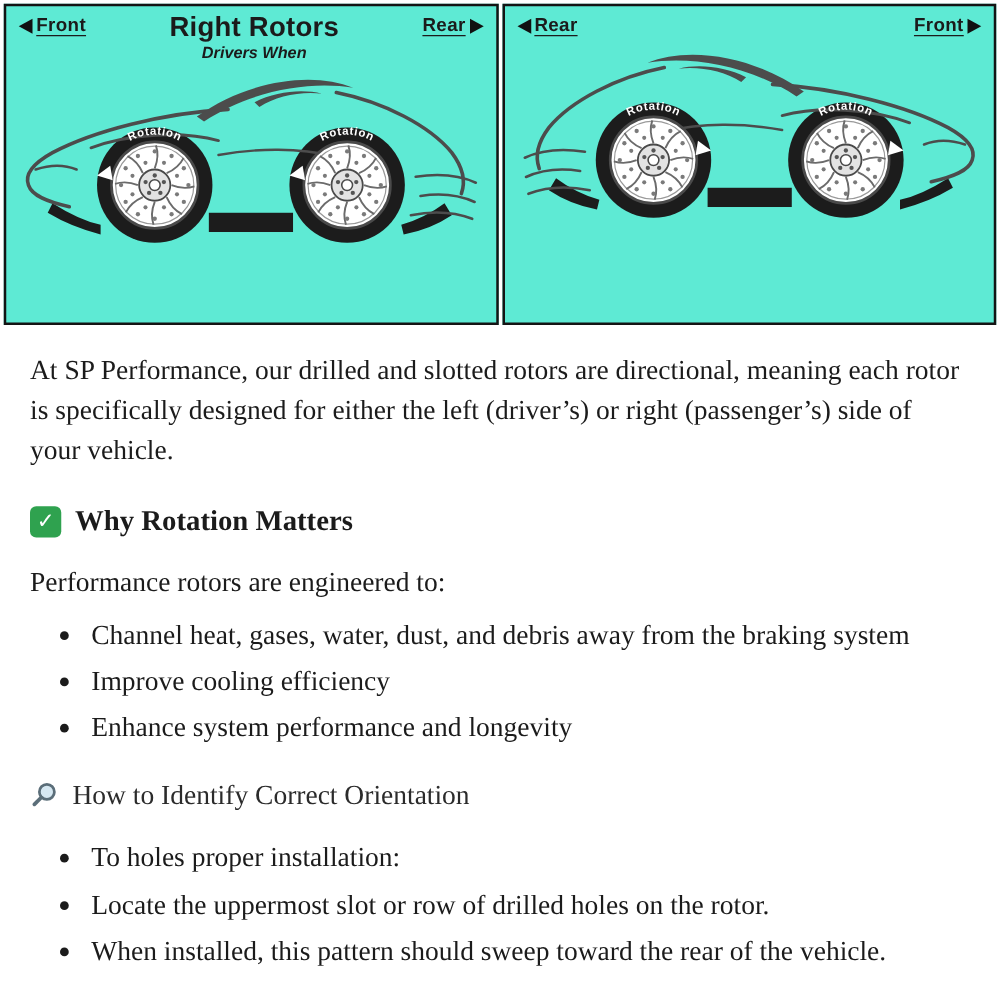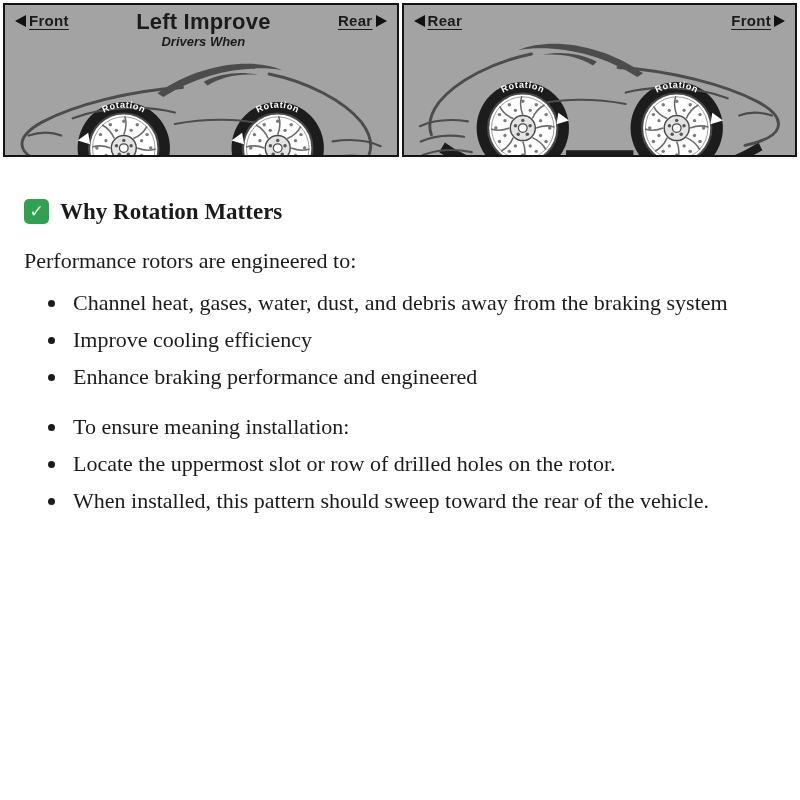--- a/index.html
+++ b/index.html
@@ -1,20 +1,20 @@
 <!DOCTYPE html>
 <html><head>
 <meta charset="utf-8">
 <style>
   html,body{margin:0;padding:0;background:#fff;}
   body{width:800px;height:800px;overflow:hidden;color:#1b1b1b;font-family:"Liberation Serif",serif;}
 
   
   .diagram{display:flex;gap:3px;padding:3px 3px 0 3px;}
-  .panel{flex:1;border:2.5px solid #141414;background:#a3a3a3;height:154px;box-sizing:border-box;overflow:hidden;}
+  .panel{flex:1;border:2.5px solid #141414;background:#5eead4;height:257px;box-sizing:border-box;overflow:hidden;}
   .panel-header{display:flex;justify-content:space-between;align-items:flex-start;padding:5px 10px 0 10px;font-family:"Liberation Sans",sans-serif;}
   .dir{display:flex;align-items:center;gap:3px;font-weight:bold;font-size:15px;margin-top:2px;}
   .dir-text{text-decoration:underline;text-underline-offset:3px;letter-spacing:.3px;}
   .tri{width:0;height:0;border-top:6px solid transparent;border-bottom:6px solid transparent;}
   .tri-left{border-right:11px solid #111;}
   .tri-right{border-left:11px solid #111;}
   .panel-titles{text-align:center;line-height:1.05;}
   .panel-title{font-size:22px;font-weight:bold;letter-spacing:.2px;}
   .panel-sub{font-size:13px;font-weight:bold;font-style:italic;margin-top:2px;}
   .car-svg{width:100%;height:152px;display:block;}
@@ -111,21 +111,21 @@
 
 <div class="diagram">
 
   <section class="panel">
     <div class="panel-header">
       <span class="dir">
         <span class="tri tri-left"></span>
         <span class="dir-text">Front</span>
       </span>
       <span class="panel-titles">
-        <div class="panel-title">Left Improve</div>
+        <div class="panel-title">Right Rotors</div>
         <div class="panel-sub">Drivers When</div>
       </span>
       <span class="dir">
         <span class="dir-text">Rear</span>
         <span class="tri tri-right"></span>
       </span>
     </div>
     <svg class="car-svg" viewBox="0 0 390 158" preserveAspectRatio="xMidYMid meet">
       <use href="#car-art"></use>
       <text class="rot"><textPath href="#arc-front" startOffset="50%" text-anchor="middle">Rotation</textPath></text>
@@ -153,34 +153,42 @@
       <text class="rot"><textPath href="#arc-front" startOffset="50%" text-anchor="middle">Rotation</textPath></text>
       <text class="rot"><textPath href="#arc-rear" startOffset="50%" text-anchor="middle">Rotation</textPath></text>
       <path d="M 152 87 L 163 95 L 150 99 Z" fill="#fff"></path>
       <path d="M 312 87 L 323 95 L 310 99 Z" fill="#fff"></path>
     </svg>
   </section>
 </div>
 
 <main class="article">
 
+  <p class="intro">At SP Performance, our drilled and slotted rotors are directional, meaning each rotor is specifically designed for either the left (driver’s) or right (passenger’s) side of your vehicle.</p>
 
   <h2 class="h-check">
     <span class="check-box">✓</span>
     <span>Why Rotation Matters</span>
   </h2>
 
   <p class="lead">Performance rotors are engineered to:</p>
 
   <ul>
     <li>Channel heat, gases, water, dust, and debris away from the braking system</li>
     <li>Improve cooling efficiency</li>
-    <li>Enhance braking performance and engineered</li>
+    <li>Enhance system performance and longevity</li>
   </ul>
 
+  <h2 class="h-search">
+    <svg class="mag" width="23" height="23" viewBox="0 0 23 23">
+      <circle cx="13.5" cy="8.5" r="6" fill="#d6e8f2" stroke="#5b6e79" stroke-width="2.2"></circle>
+      <line x1="9" y1="13" x2="3.5" y2="18.5" stroke="#5b6e79" stroke-width="3" stroke-linecap="round"></line>
+    </svg>
+    <span>How to Identify Correct Orientation</span>
+  </h2>
 
   <ul>
-    <li>To ensure meaning installation:</li>
+    <li>To holes proper installation:</li>
     <li>Locate the uppermost slot or row of drilled holes on the rotor.</li>
     <li>When installed, this pattern should sweep toward the rear of the vehicle.</li>
   </ul>
 
 </main>
 
 </body></html>

